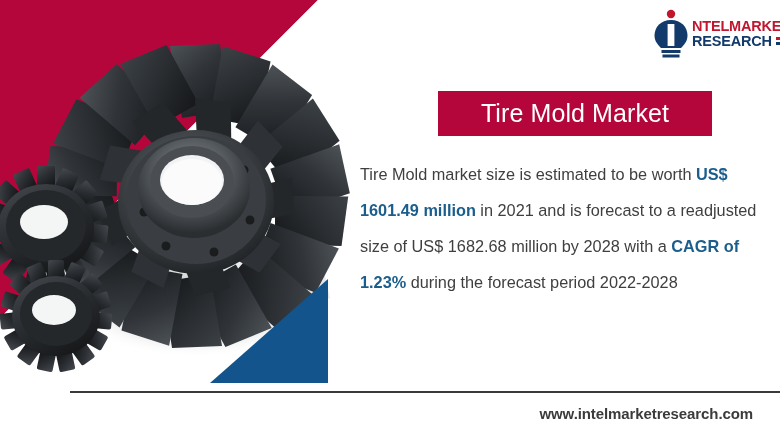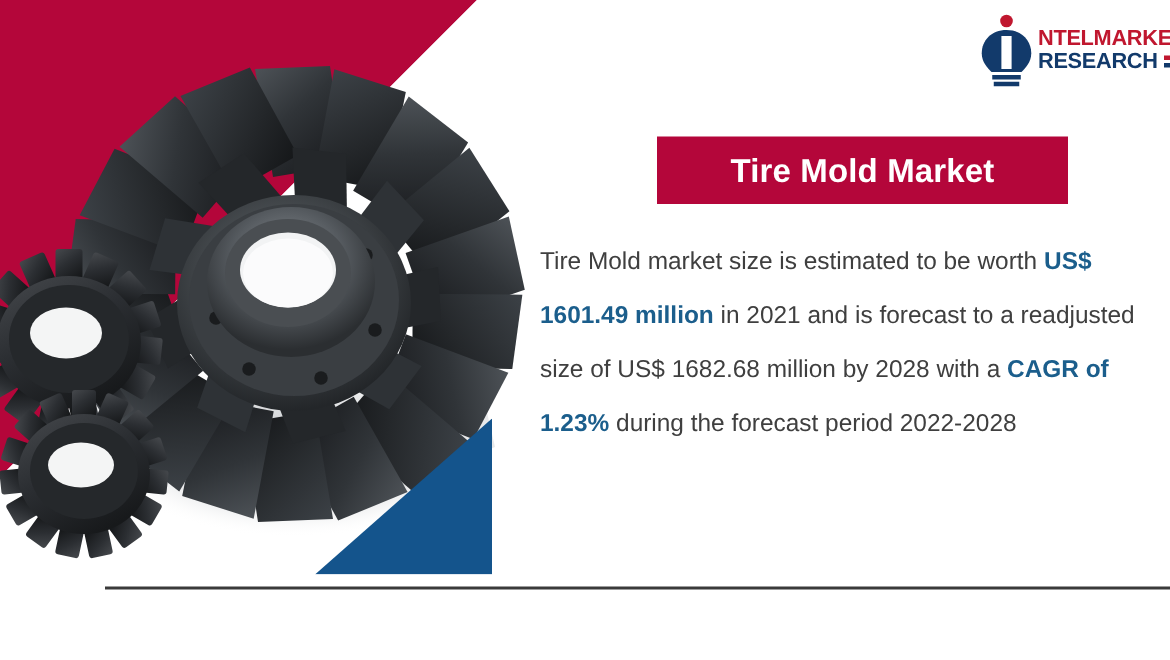--- a/index.html
+++ b/index.html
@@ -113,22 +113,22 @@
     top: 91px;
     width: 274px;
     height: 45px;
     background: #b4063a;
     display: flex;
     align-items: center;
     justify-content: center;
   }
   .title-banner span {
     color: #ffffff;
-    font-size: 22px;
-    font-weight: bold;
+    font-size: 25px;
+    font-weight: normal;
     letter-spacing: 0.1px;
   }
 
   
   .body-text {
     position: absolute;
     left: 360px;
     top: 156px;
     width: 400px;
     font-size: 16.3px;
@@ -456,14 +456,15 @@
 
   <div class="title-banner">
     <span>Tire Mold Market</span>
   </div>
 
   <div class="body-text">
     <span>Tire Mold market size is estimated to be worth </span><span class="hl">US$ 1601.49 million</span><span> in 2021 and is forecast to a readjusted size of US$ 1682.68 million by 2028 with a </span><span class="hl">CAGR of 1.23%</span><span> during the forecast period 2022-2028</span>
   </div>
 
   <div class="footer-rule"></div>
+  <div class="footer-url">www.intelmarketresearch.com</div>
 
 </div>
 
 </body></html>

